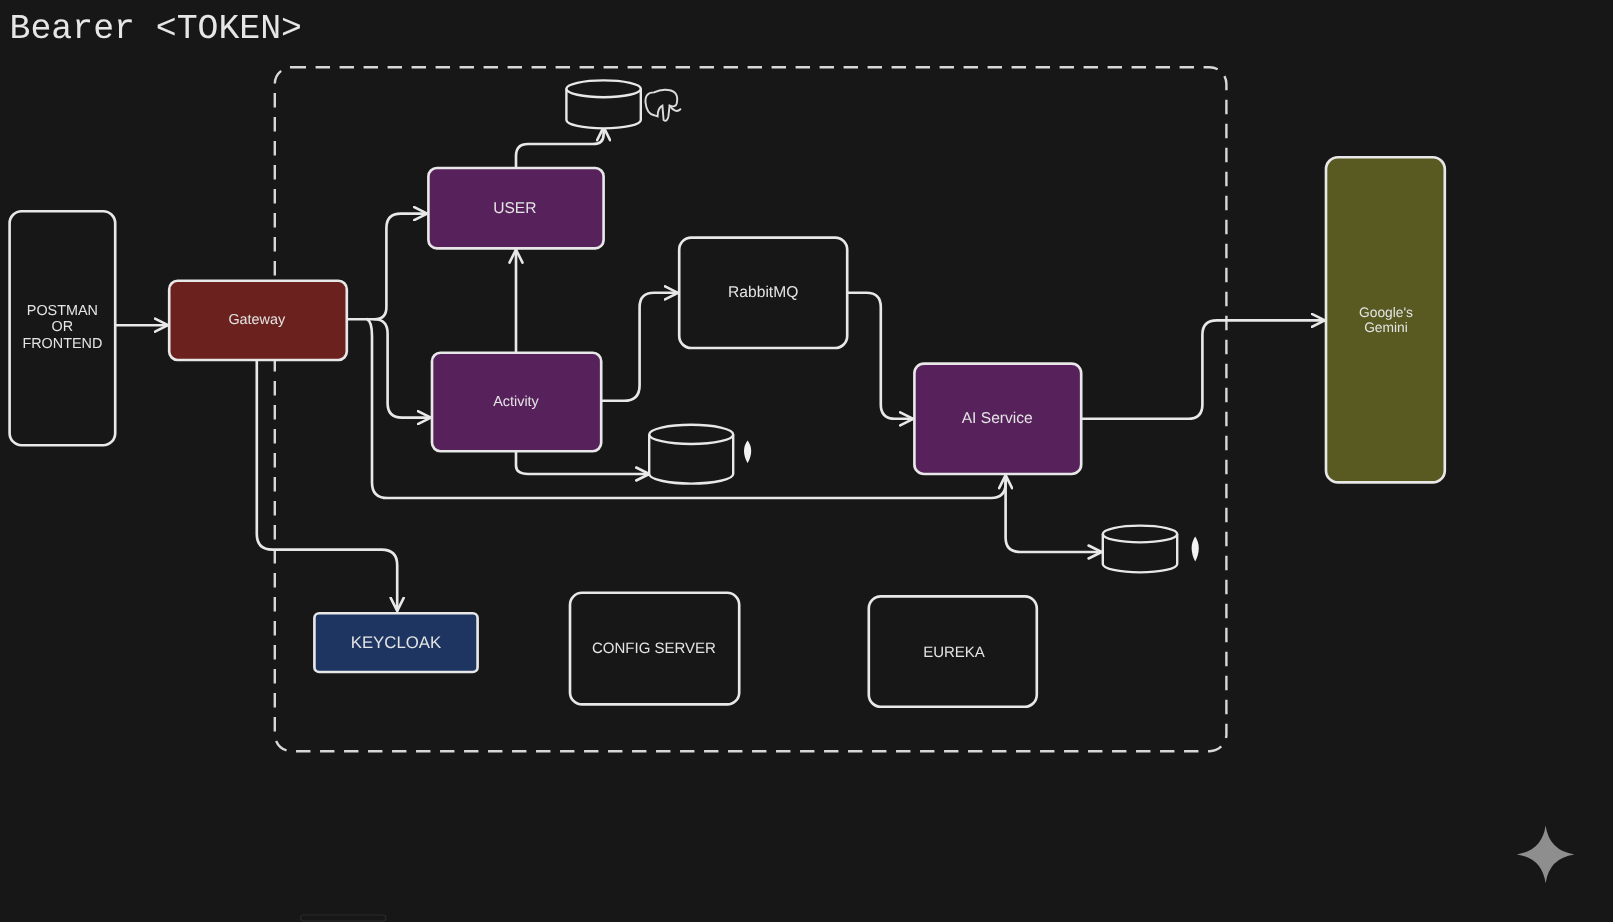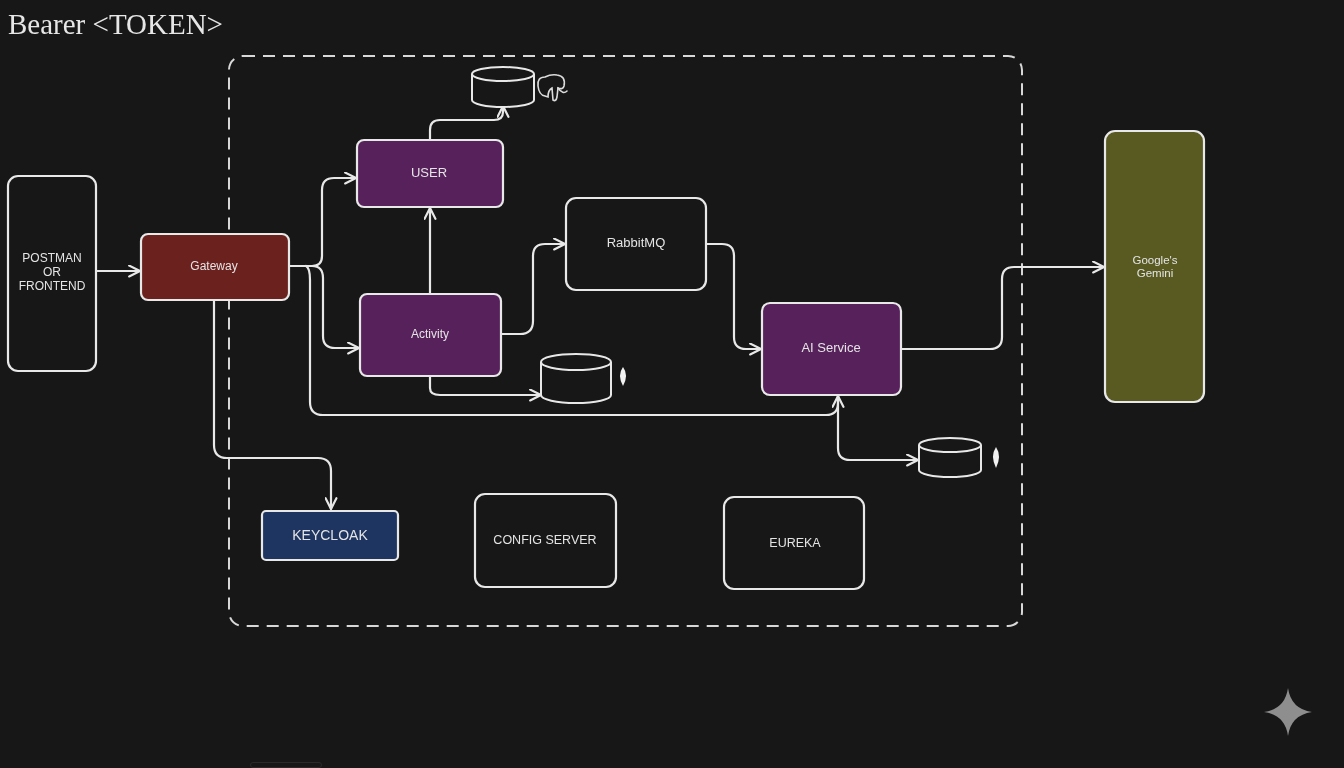--- a/index.html
+++ b/index.html
@@ -5,21 +5,21 @@
     html, body { margin: 0; padding: 0; }
     body {
       width: 1344px; height: 768px; overflow: hidden;
       background: #171717;
       font-family: "Liberation Sans", sans-serif;
       position: relative;
     }
     .title {
       position: absolute; left: 8px; top: 8px;
       color: #e6e6e6; font-size: 29px; letter-spacing: 0px;
-      font-family: Liberation Serif, serif;
+      font-family: Liberation Mono, monospace;
     }
     svg.diagram { position: absolute; left: 0; top: 0; }
     .node-label {
       fill: #e4e4e4; font-family: "Liberation Sans", sans-serif;
       text-anchor: middle; dominant-baseline: middle;
     }
     .edge { fill: none; stroke: #e8e8e8; stroke-width: 2.2; stroke-linejoin: round; stroke-linecap: round; }
     .box { stroke: #e8e8e8; stroke-width: 2.2; }
     .scroll-hint {
       position: absolute; left: 250px; top: 762px; width: 70px; height: 4px;

